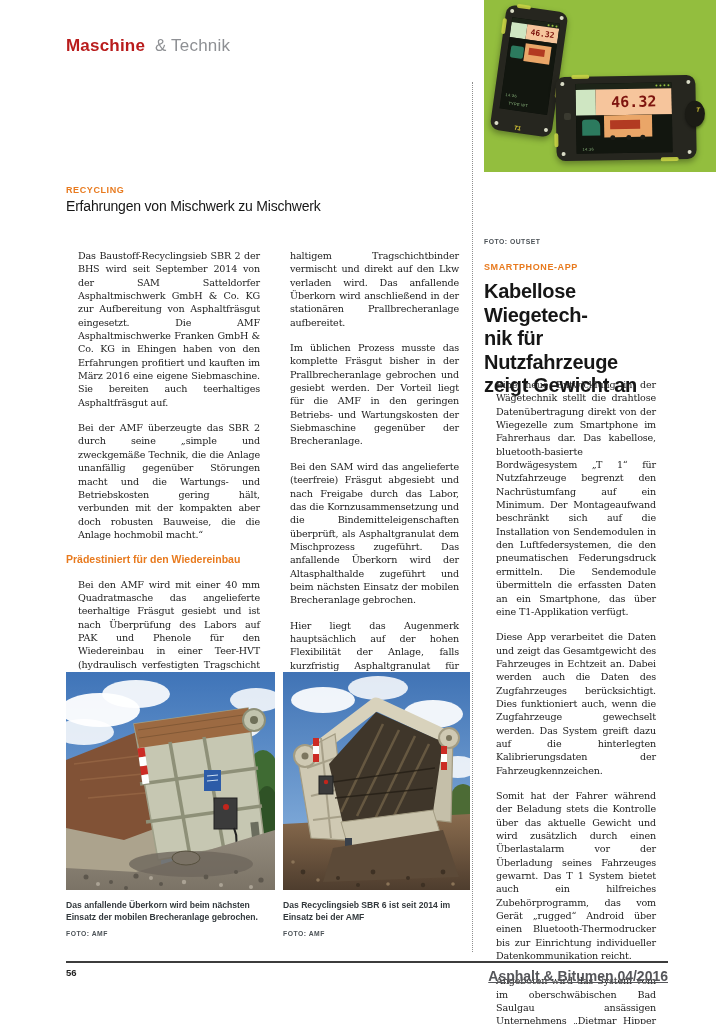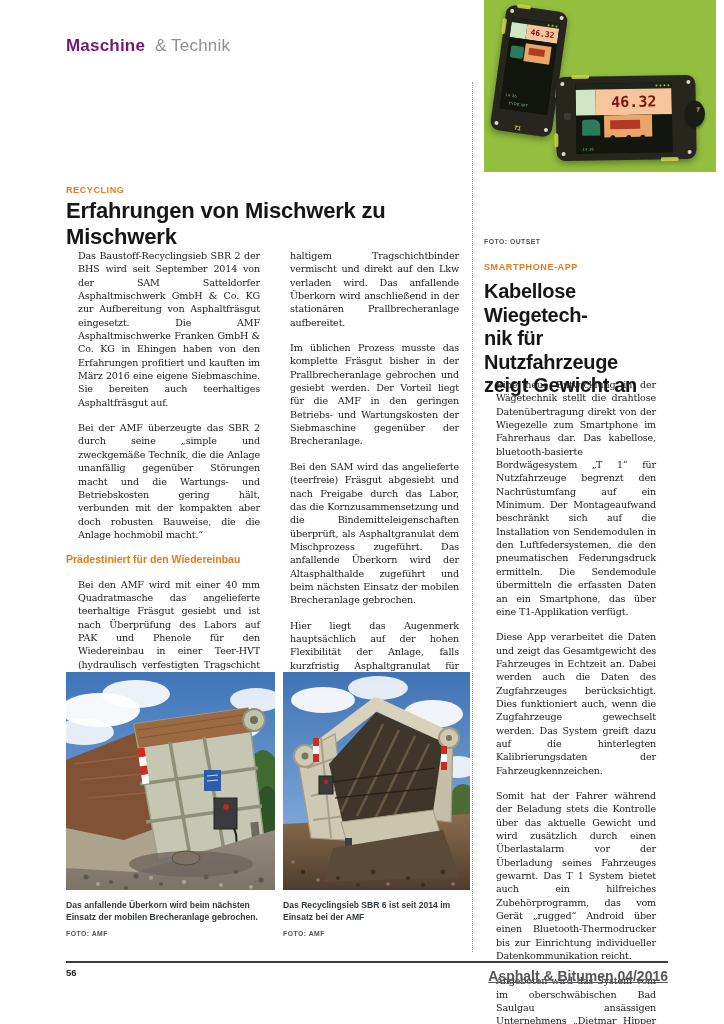--- a/index.html
+++ b/index.html
@@ -1,25 +1,25 @@
 <!DOCTYPE html>
 <html lang="de"><head>
 <meta charset="utf-8">
 <style>
   html,body{margin:0;padding:0;background:#e9e9e9;}
   .page{position:relative;width:724px;height:1024px;background:#ffffff;overflow:hidden;
         font-family:"Liberation Sans",sans-serif;}
   .abs{position:absolute;}
   
   .section-head{font-size:17px;letter-spacing:.2px;}
-  .section-head .b{font-weight:700;color:#701a75;}
+  .section-head .b{font-weight:700;color:#b91c1c;}
   .section-head .r{font-weight:400;color:#8e9094;}
   
   .kicker{font-size:9px;font-weight:700;letter-spacing:.6px;color:#e87a1e;}
-  .main-title{font-size:22px;font-weight:700;color:#161616;letter-spacing:-.2px;}
+  .main-title{font-size:14px;font-weight:400;color:#161616;letter-spacing:-.2px;}
   .side-title{font-size:20px;font-weight:700;color:#161616;line-height:23.5px;letter-spacing:-.3px;}
   .side-title span{display:block;}
   
   .body-text{font-family:"DejaVu Serif",serif;font-size:9.6px;line-height:13.35px;
              text-align:justify;color:#222;letter-spacing:-.15px;}
   .body-text p{margin:12px;}
   .subhead{font-family:"Liberation Sans",sans-serif;font-size:10.5px;font-weight:700;
            color:#e87a1e;line-height:12.5px;margin:9px 0 3px;text-align:left;letter-spacing:0;}
   
   .caption{font-size:8.6px;font-weight:700;color:#33393d;line-height:12.3px;letter-spacing:0;}

